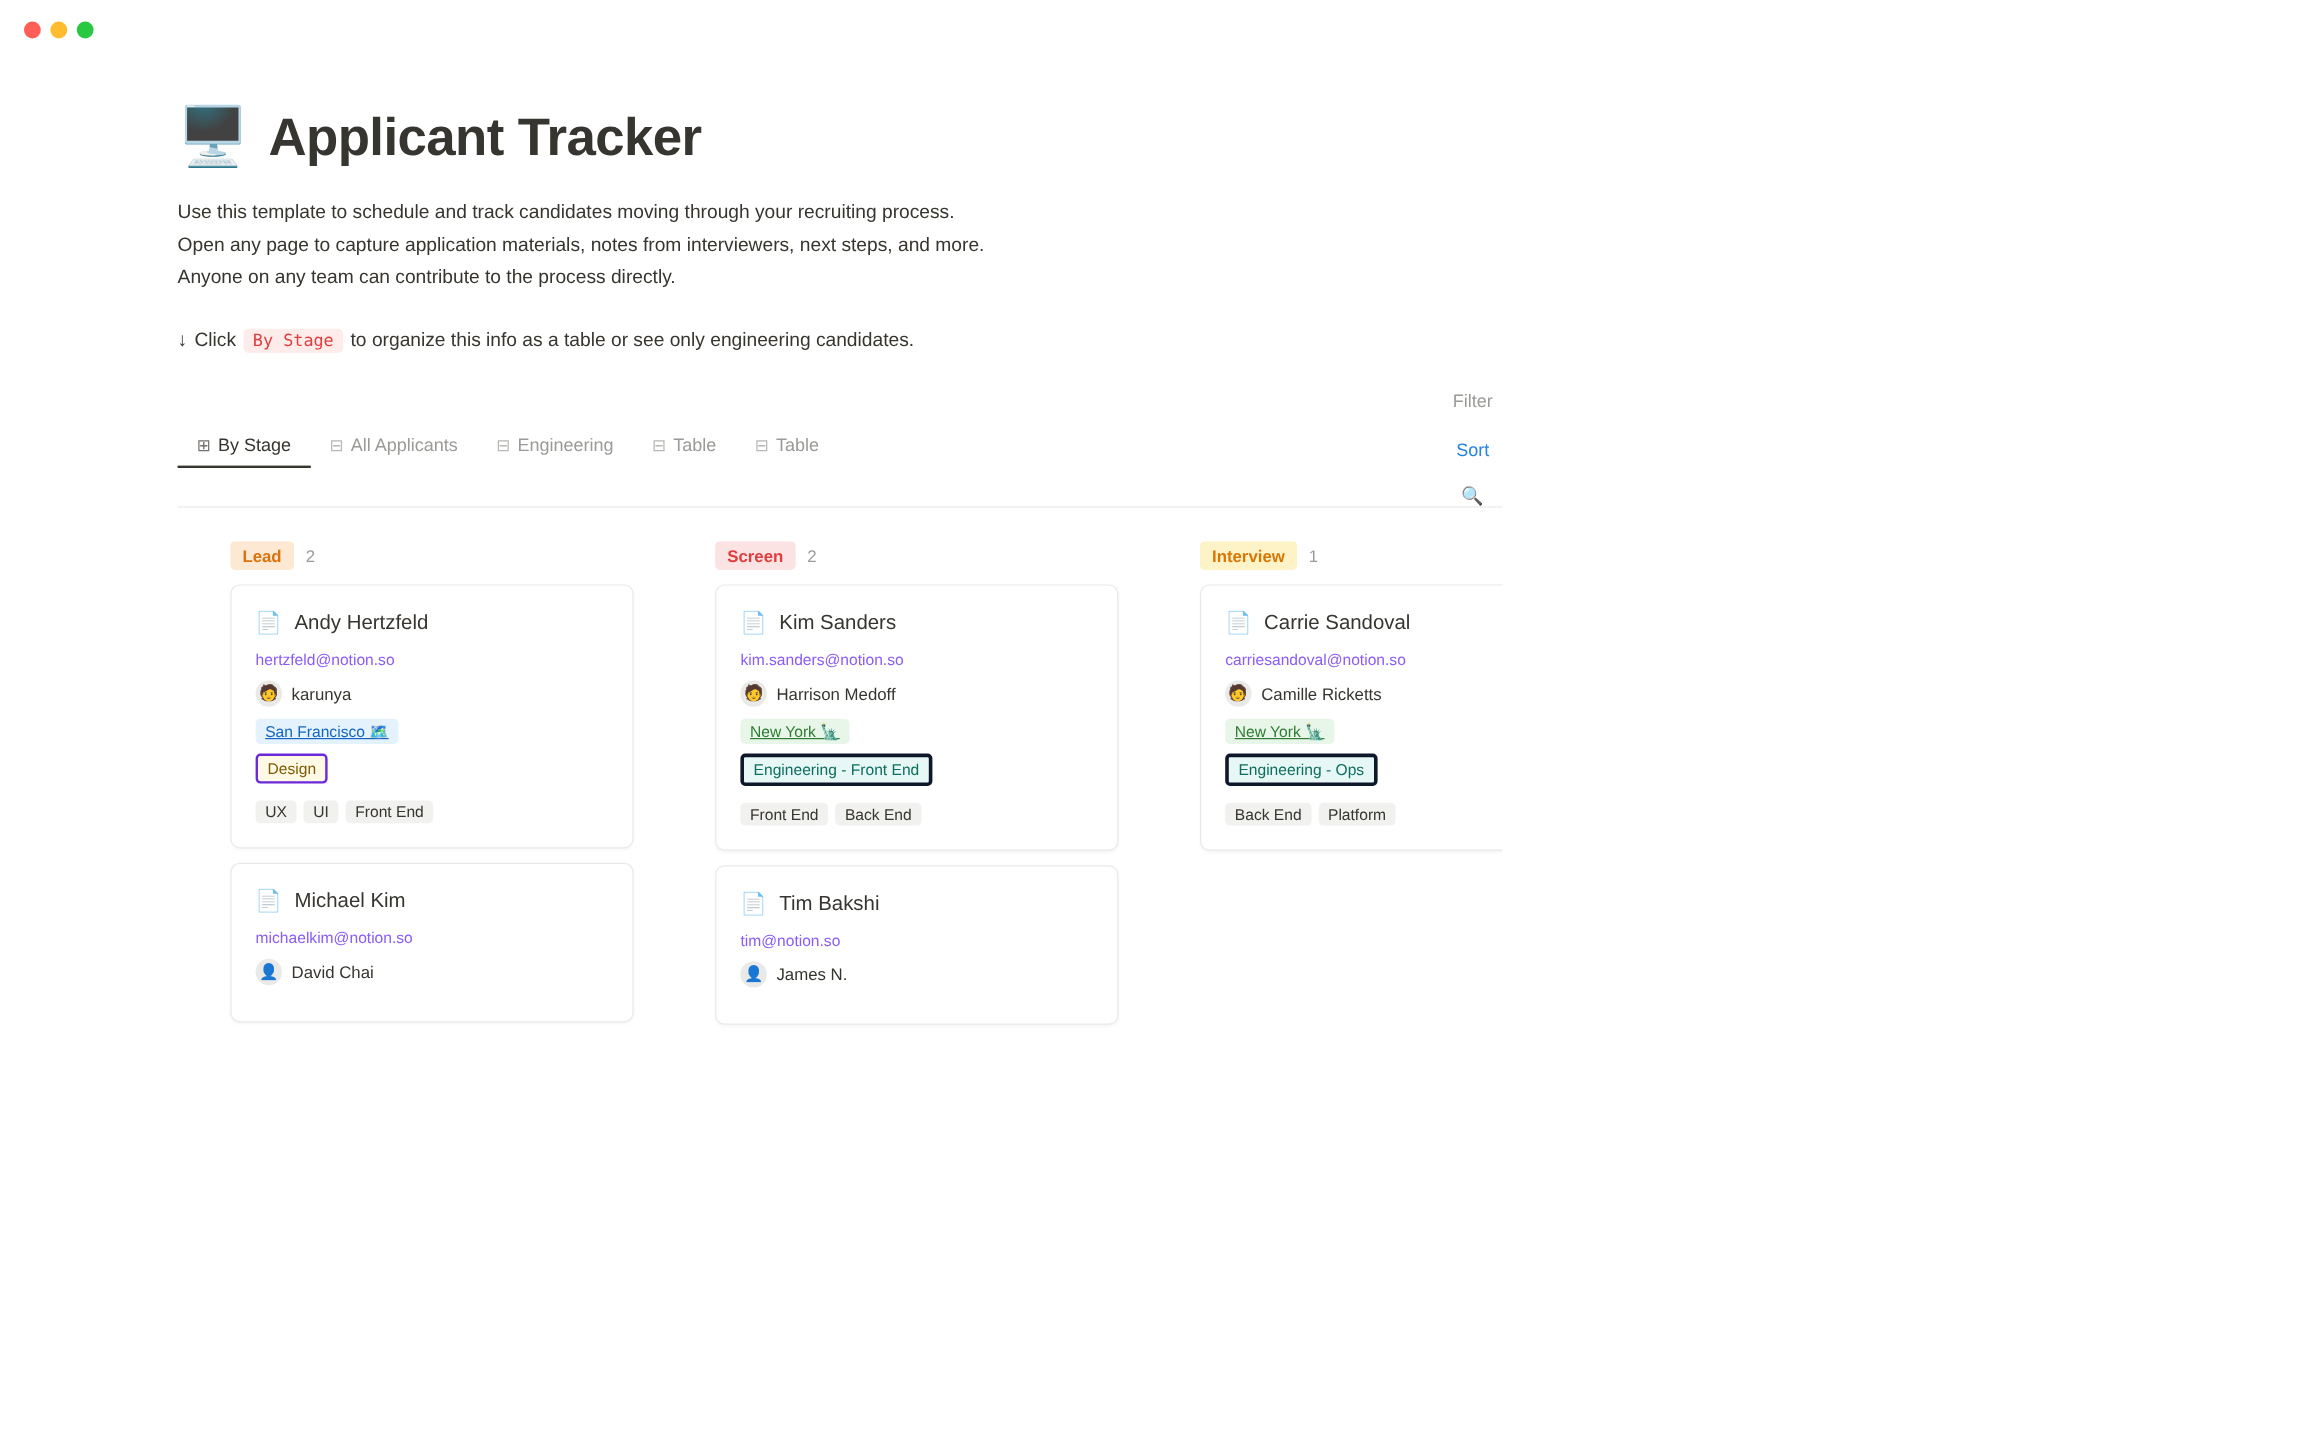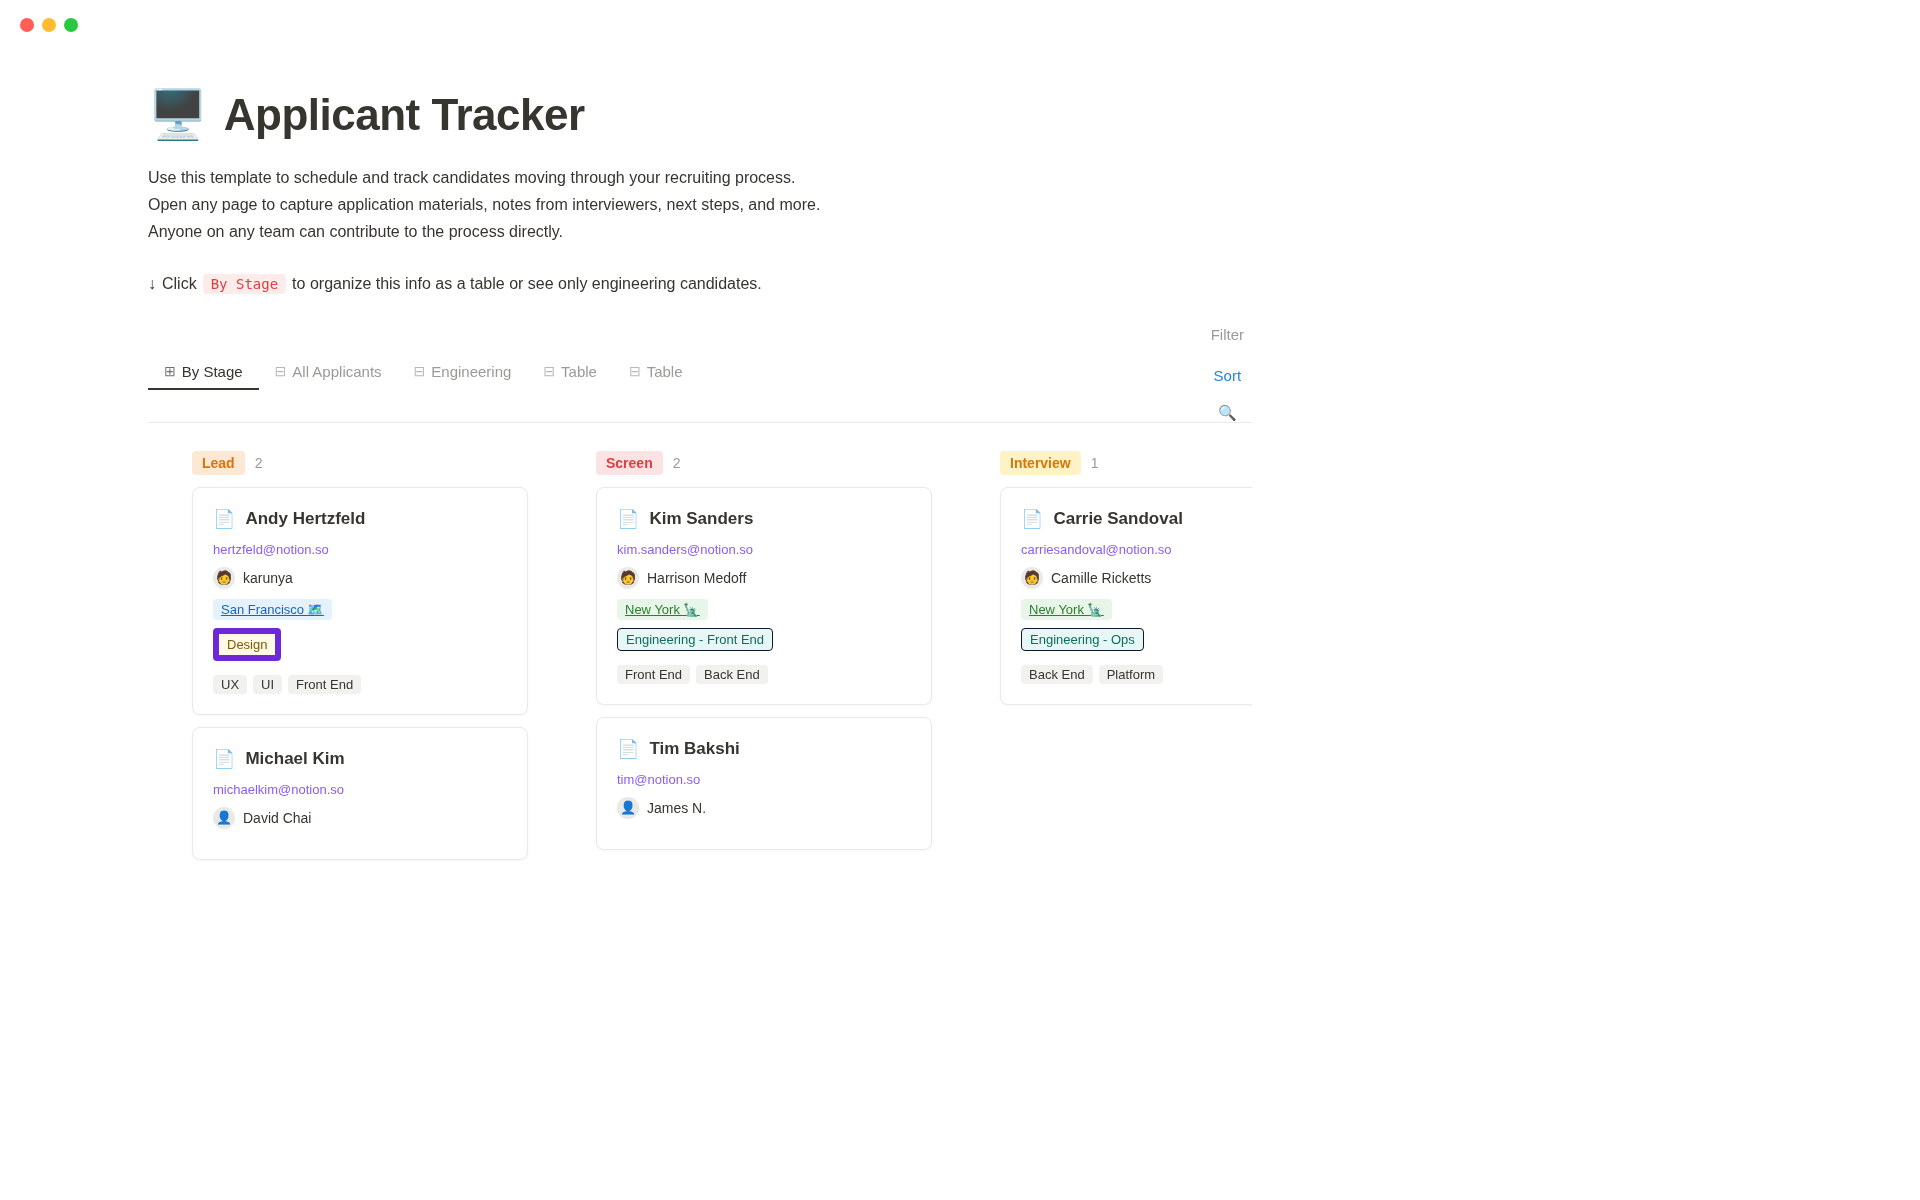--- a/index.html
+++ b/index.html
@@ -189,21 +189,21 @@
       align-items: center;
       gap: 10px;
       margin-bottom: 12px;
     }
     .card-doc-icon {
       font-size: 18px;
       color: #9b9a97;
     }
     .card-name {
       font-size: 17px;
-      font-weight: 700;
+      font-weight: 400;
       color: #37352f;
     }
 
     .card-email {
       font-size: 13px;
       color: #8b5cf6;
       margin-bottom: 10px;
     }
 
     .card-assignee-row {
@@ -246,26 +246,26 @@
     }
 
     .dept-tag {
       display: inline-block;
       background: #fff9e6;
       color: #7d5c00;
       border-radius: 4px;
       padding: 3px 8px;
       font-size: 13px;
       margin-bottom: 8px;
-      border: 6px solid #6d28d9;
+      border: 2px solid #6d28d9;
     }
     .dept-tag.teal {
       background: #e6f7f5;
       color: #0d6e5e;
-      border: 1px solid #0f172a;
+      border: 3px solid #0f172a;
     }
 
     .skills-row {
       display: flex;
       flex-wrap: wrap;
       gap: 6px;
       margin-top: 6px;
       align-items: flex-end;
     }
     .skill-tag {

